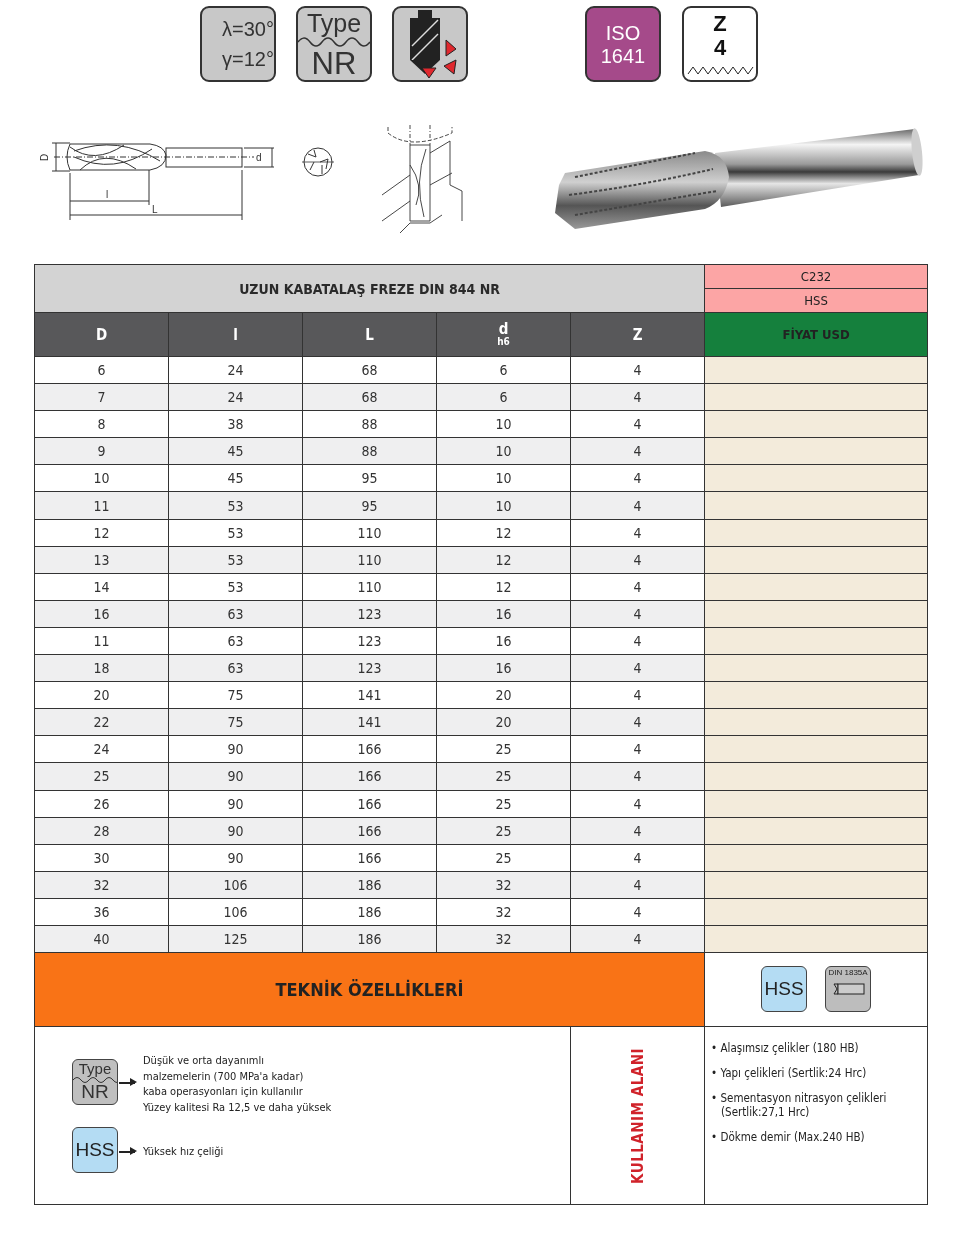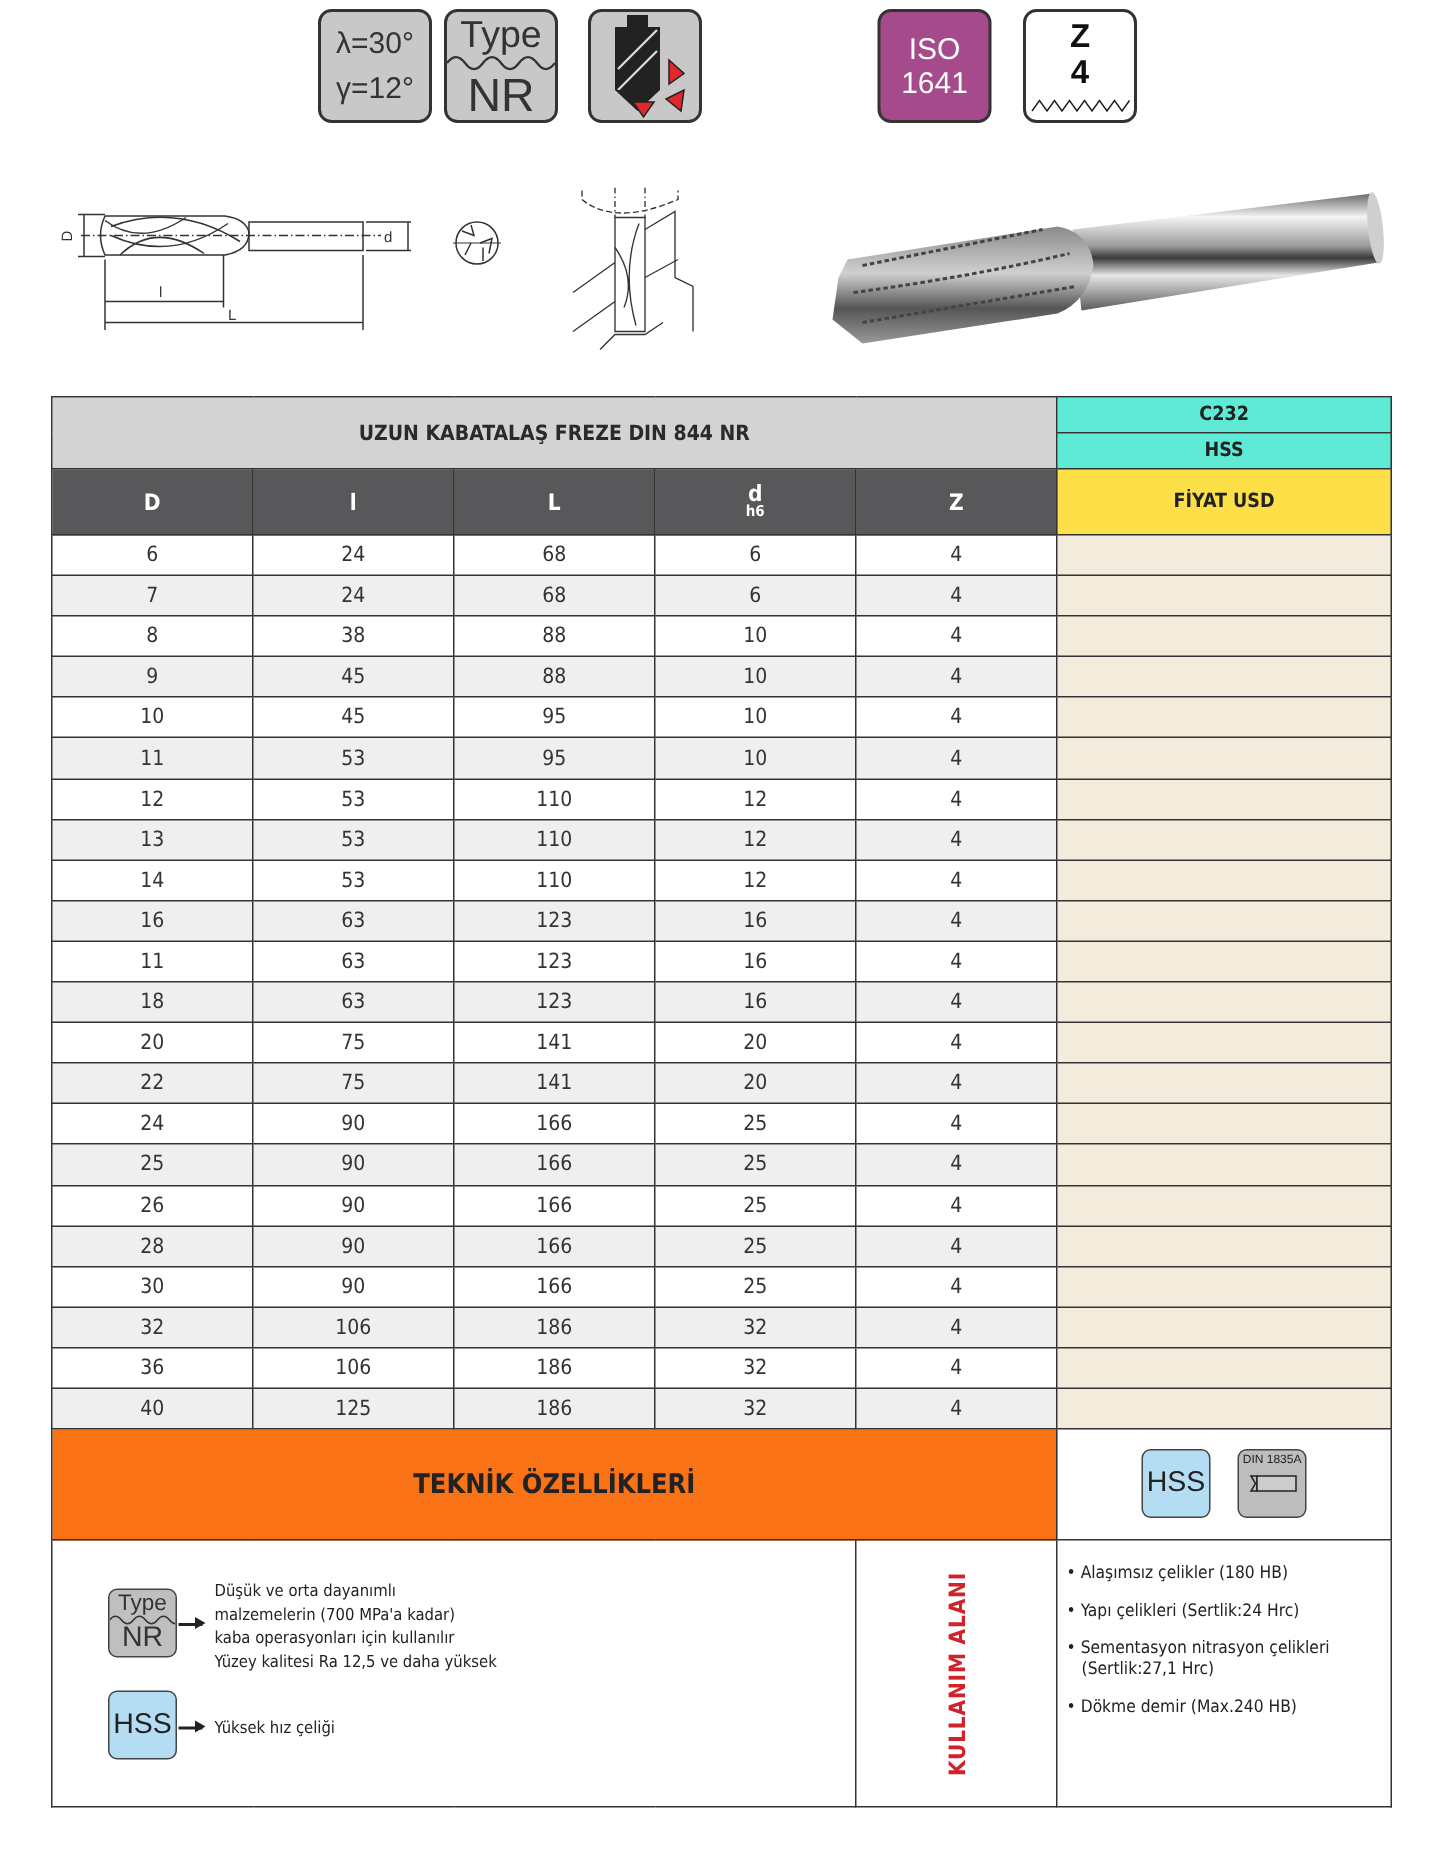--- a/index.html
+++ b/index.html
@@ -1,43 +1,43 @@
 <!DOCTYPE html>
 <html><head>
 <meta charset="utf-8">
 <style>
   html, body { margin:0; padding:0; background:#ffffff; }
   body { width:957px; height:1235px; position:relative; font-family:"DejaVu Sans Condensed","DejaVu Sans", sans-serif; color:#222; overflow:hidden; }
 
   
   .badges { position:absolute; top:6px; left:200px; width:562px; height:80px; }
   .badge { position:absolute; top:0; width:76px; height:76px; border:2px solid #333; border-radius:9px; box-sizing:border-box; overflow:hidden; text-align:center; font-family:"Liberation Sans", sans-serif; }
-  .b-angle { left:12px; background:#c8c8c8; color:#333; font-size:20px; line-height:30px; padding-top:6px; }
+  .b-angle { left:0; background:#c8c8c8; color:#333; font-size:20px; line-height:30px; padding-top:6px;text-align:right; }
   .b-type { left:96px; background:#c8c8c8; color:#333; }
   .b-type .t1 { position:absolute; top:0; left:0; right:0; font-size:25px; line-height:30px; }
   .b-type .t2 { position:absolute; top:40px; left:0; right:0; font-size:31px; line-height:32px; }
   .b-type svg { position:absolute; top:26px; left:0; }
   .b-tool { left:192px; background:#c8c8c8; }
   .b-din { left:289px; background:#3a3a3a; color:#fff; font-weight:bold; font-size:20px; line-height:23px; padding-top:14px; }
   .b-iso { left:385px; background:#a54a8a; color:#fff; font-size:20px; line-height:23px; padding-top:14px; }
   .b-z { left:482px; background:#fff; color:#111; font-weight:bold; font-size:22px; line-height:24px; padding-top:4px; }
   .b-z svg { position:absolute; bottom:4px; left:2px; }
 
   
   .drawing { position:absolute; }
 
   
   .tbl { position:absolute; left:34px; top:264px; width:893px; border-collapse:collapse; table-layout:fixed;padding-left:12px; }
   .tbl td, .tbl th { border:1px solid #333; padding:0; text-align:center; box-sizing:border-box; }
   .title-cell { background:#d3d3d3; font-weight:bold; font-size:14px; height:48px; color:#2a2a2a; }
-  .code-cell { background:#5eead4; font-weight:bold; font-size:13px; height:24px; color:#222; }
+  .code-cell { background:#fca5a5; font-weight:normal; font-size:13px; height:24px; color:#222; }
   .colhead { background:#58585a; color:#fff; font-weight:bold; font-size:15px; height:44px; }
   .colhead .sub { display:block; font-size:10px; line-height:10px; }
   .colhead .main-d { display:block; font-size:15px; line-height:15px; }
-  .price-head { background:#fde047; color:#222; font-weight:bold; font-size:13px; }
+  .price-head { background:#15803d; color:#222; font-weight:bold; font-size:13px; }
   .tbl tbody td { height:27.1px; font-size:14px; color:#333; }
   .tbl tbody tr:nth-child(even) td { background:#efeff0; }
   .tbl tbody tr td.price { background:#f3ebdb !important; }
   .tech-title { height:73px; font-weight:bold; font-size:18px; background:#f97316; }
   .tech-icons { background:#fff; }
   .bottom-left { height:177px; vertical-align:top; text-align:left !important; position:relative; }
   .bottom-mid { position:relative; }
   .bottom-right { vertical-align:top; text-align:left !important; }
 
   .mini-badge { position:absolute; width:46px; height:46px; border:1.5px solid #444; border-radius:6px; box-sizing:border-box; text-align:center; font-family:"Liberation Sans", sans-serif; overflow:hidden; }

